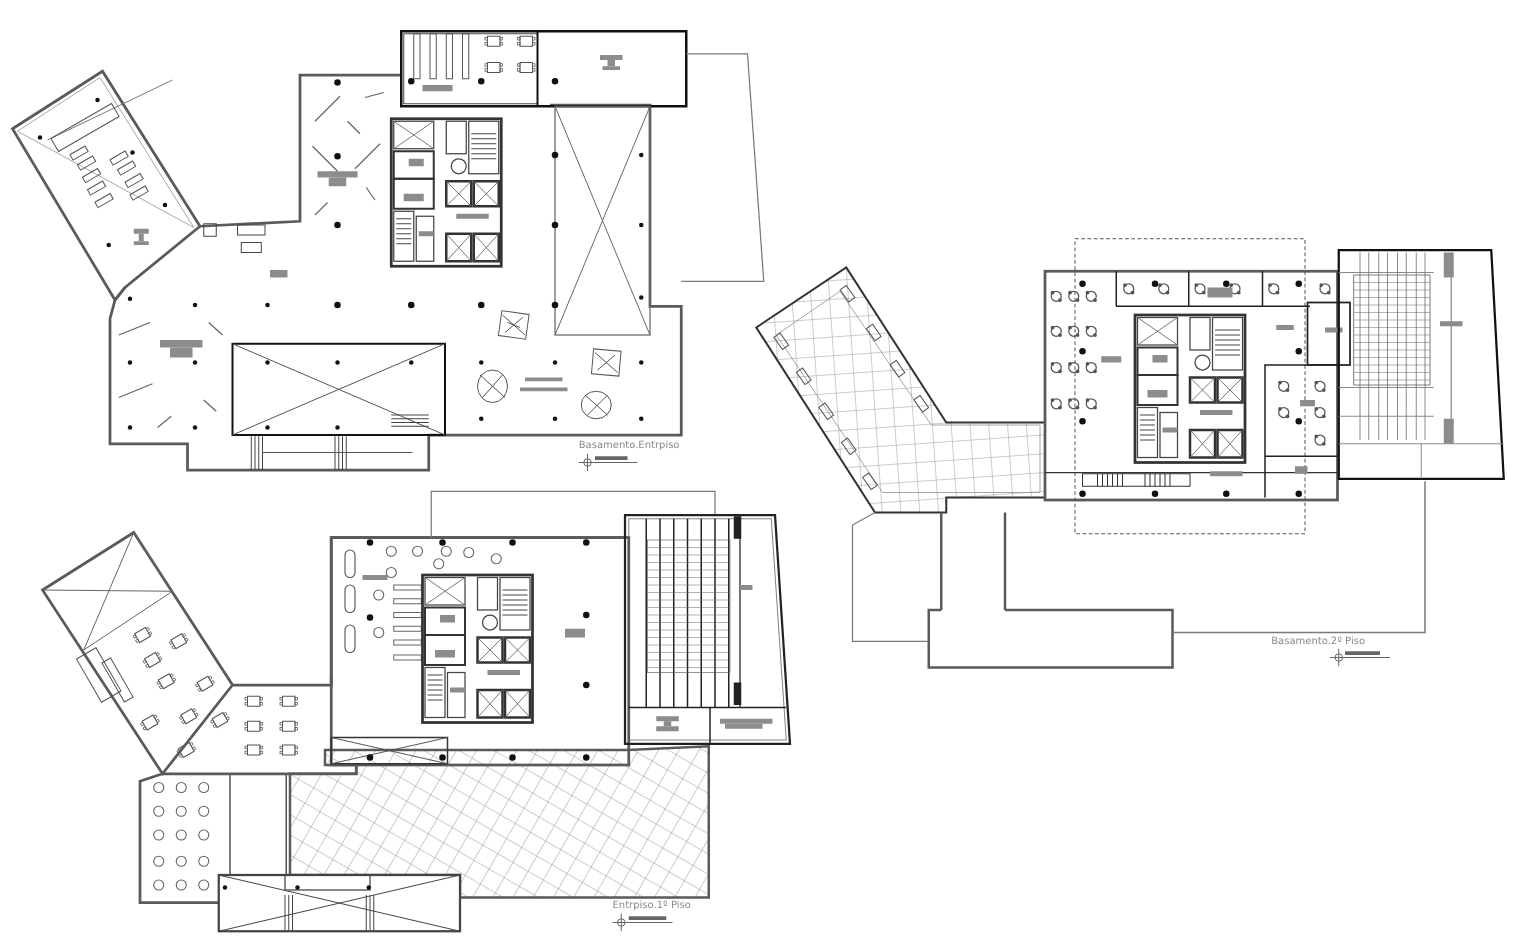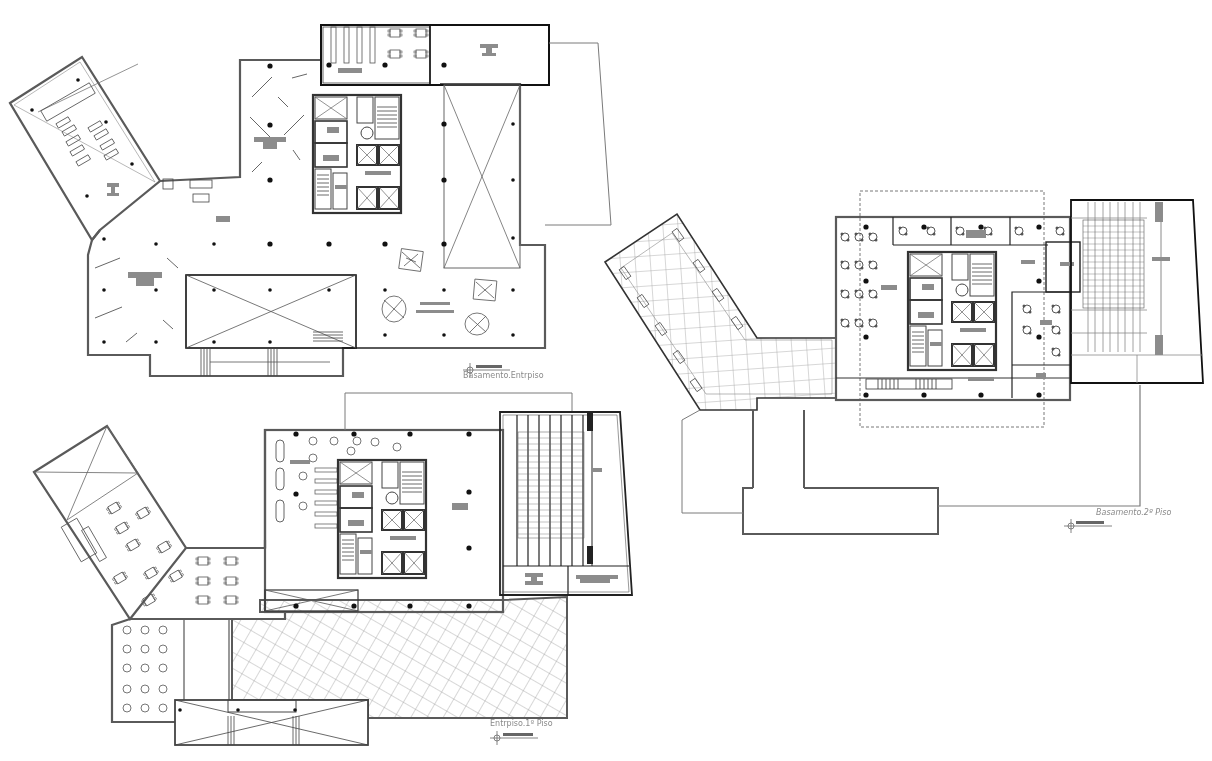--- a/index.html
+++ b/index.html
@@ -534,15 +534,15 @@
 
     <g>
       <circle cx="1071" cy="526" r="3" fill="none" stroke="#666" stroke-width="0.8"></circle>
       <line x1="1064" y1="526" x2="1112" y2="526" stroke="#666" stroke-width="0.8"></line>
       <line x1="1071" y1="519" x2="1071" y2="533" stroke="#666" stroke-width="0.8"></line>
       <rect x="1076" y="521" width="28" height="3" fill="#666"></rect>
     </g>
   </g>
 </svg>
 
-<div class="plan-label" style="left:463px;top:351px;margin-top:20px;">Basamento.Entrpiso</div>
+<div class="plan-label" style="left:463px;top:351px;">Basamento.Entrpiso</div>
 <div class="plan-label" style="left:490px;top:719px;">Entrpiso.1º Piso</div>
-<div class="plan-label" style="left:1096px;top:508px;font-style:italic;">Basamento.2º Piso</div>
+<div class="plan-label" style="left:1017px;top:508px;">Basamento.2º Piso</div>
 
 </body></html>

